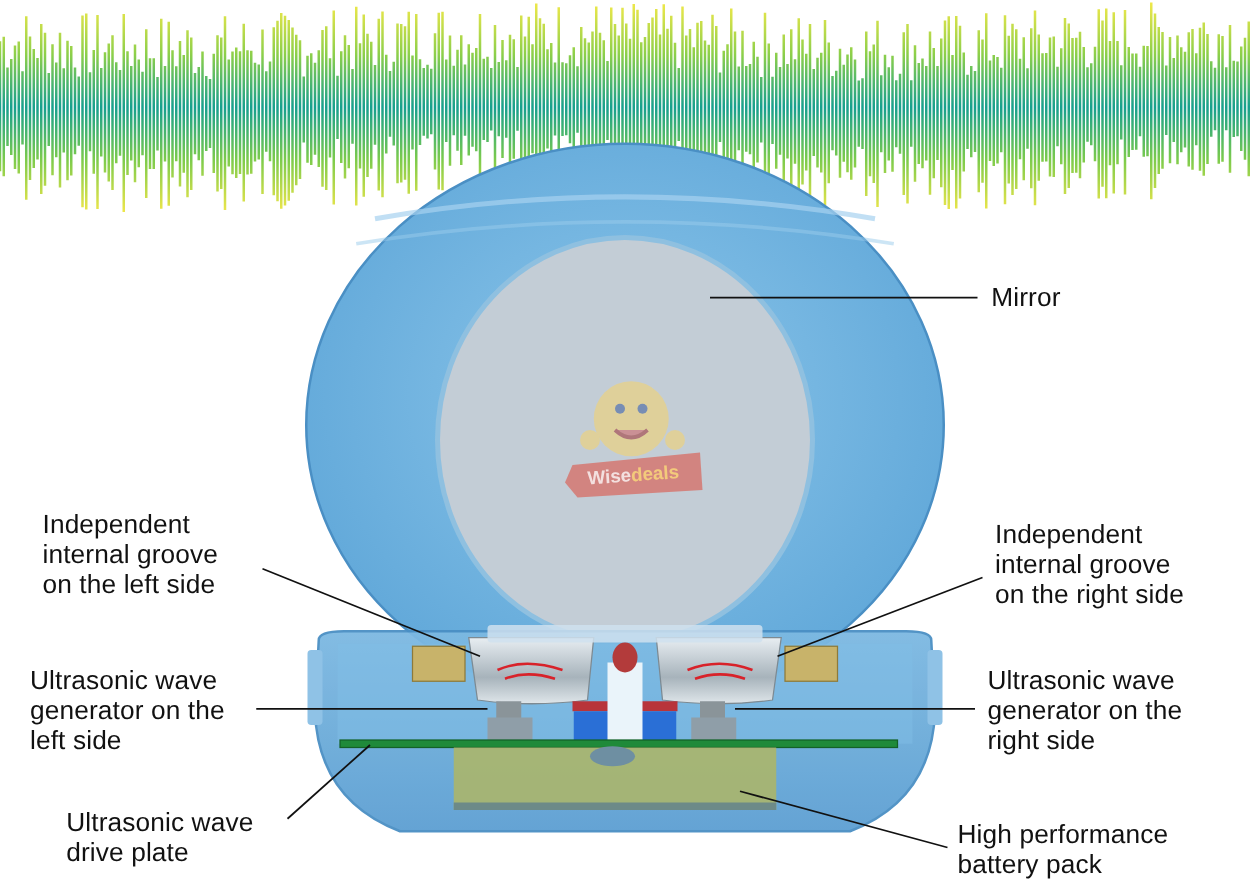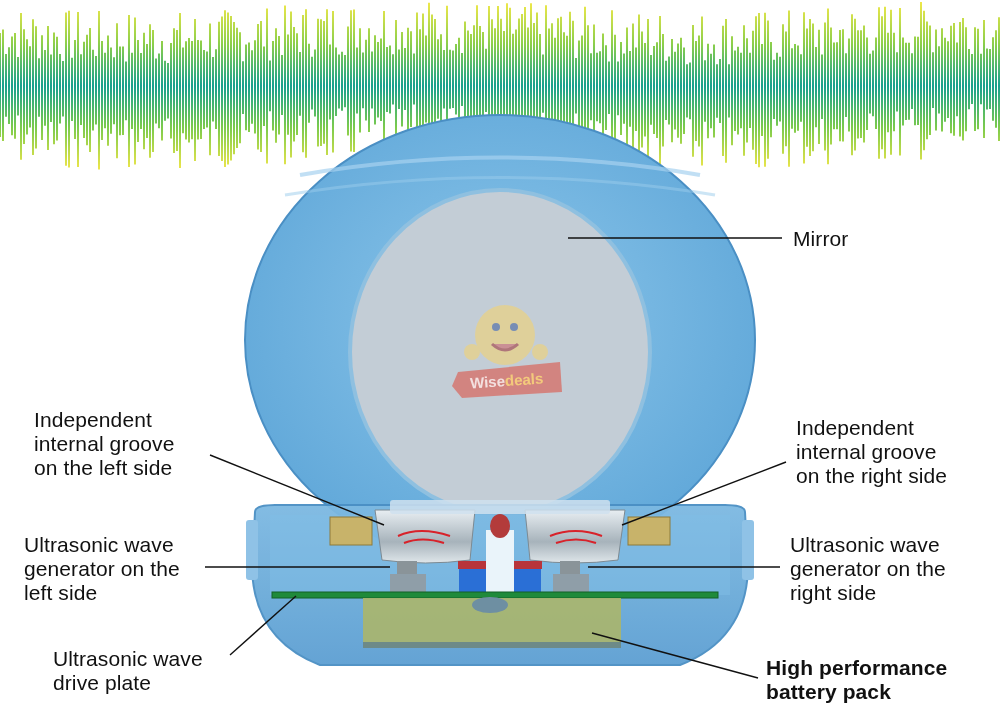--- a/index.html
+++ b/index.html
@@ -122,19 +122,19 @@
 internal groove
 on the right side</div>
   <div class="label" style="left:24px; top:533px;">Ultrasonic wave
 generator on the
 left side</div>
   <div class="label" style="left:790px; top:533px;">Ultrasonic wave
 generator on the
 right side</div>
   <div class="label" style="left:53px; top:647px;">Ultrasonic wave
 drive plate</div>
-  <div class="label" style="left:766px; top:656px;font-weight:bold;">High performance
+  <div class="label" style="left:766px; top:656px;">High performance
 battery pack</div>
 
   <div style="position:absolute; left:470px; top:372px; font-size:15px; font-weight:bold; color:#ffffff; opacity:0.75; transform:rotate(-4deg);">
     <span>Wise</span><span style="color:#ffe27a;">deals</span>
   </div>
 </div>
 
 </body></html>

